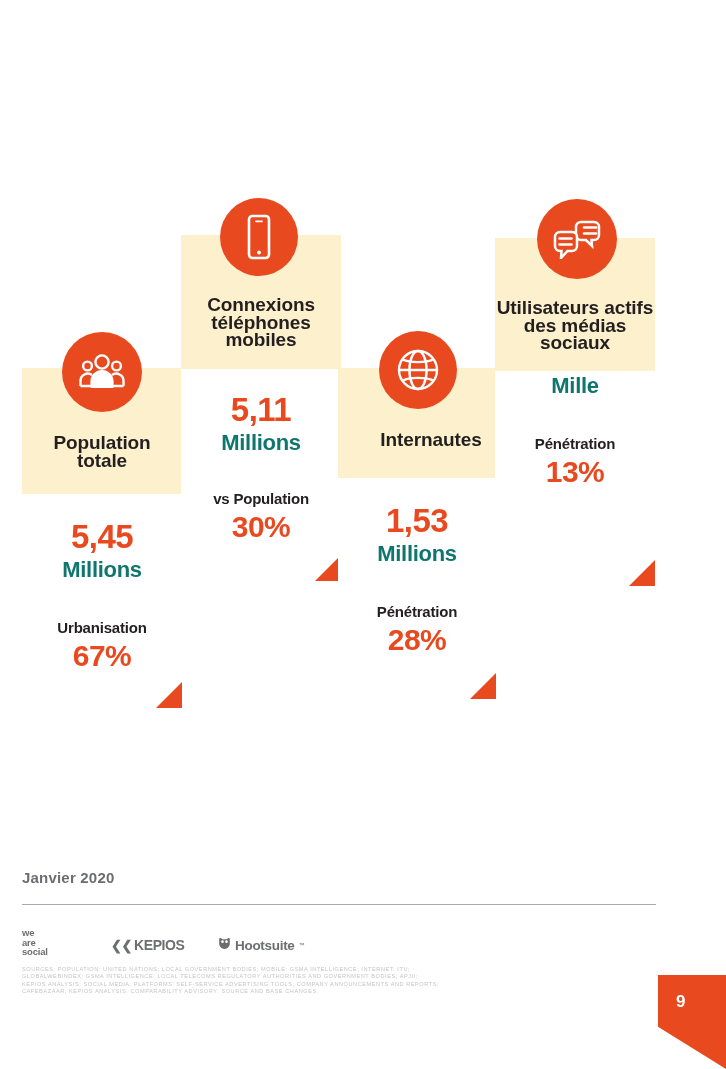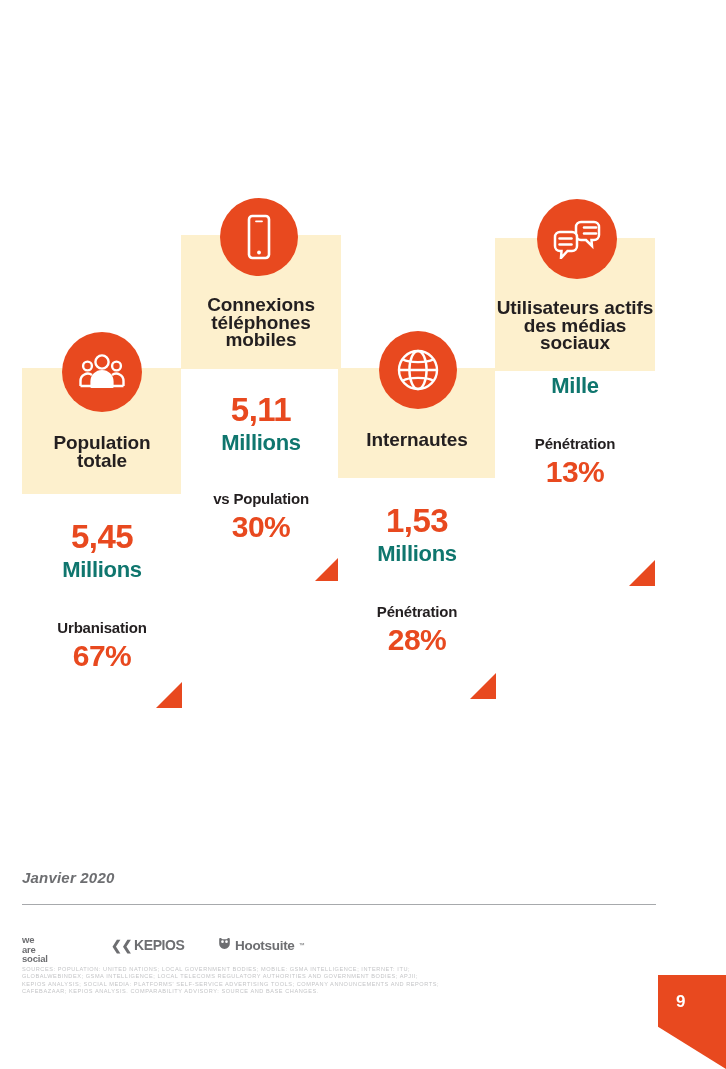--- a/index.html
+++ b/index.html
@@ -96,21 +96,20 @@
     background: #e8491f;
     clip-path: polygon(100% 0, 100% 100%, 0 100%);
   }
 
   
   .date-line {
     position: absolute;
     left: 22px;
     top: 869px;
     font-size: 15px;
-    font-style: italic;
     font-weight: bold;
     color: #6d6e71;
     letter-spacing: 0.2px;
   }
   .rule {
     position: absolute;
     left: 22px;
     top: 904px;
     width: 634px;
     height: 1px;
@@ -124,21 +123,20 @@
   }
   .logo-wearesocial {
     position: absolute;
     left: 0;
     top: 0;
     font-size: 9.5px;
     font-weight: bold;
     line-height: 9.5px;
     color: #6d6e71;
     letter-spacing: -0.2px;
-    margin-top: 7px;
   }
   .logo-kepios {
     position: absolute;
     left: 89px;
     top: 9px;
     font-size: 14px;
     font-weight: bold;
     color: #6d6e71;
     letter-spacing: -0.4px;
     display: flex;
@@ -255,21 +253,21 @@
     </div>
     <div class="icon-circle" style="left:379px; top:331px; width:78px; height:78px;">
       <svg width="44" height="44" viewBox="0 0 44 44" fill="none" stroke="#ffffff" stroke-width="2.4">
         <circle cx="22" cy="22" r="19"></circle>
         <ellipse cx="22" cy="22" rx="8.6" ry="19"></ellipse>
         <line x1="3" y1="22" x2="41" y2="22"></line>
         <path d="M7 11.5 C13 15 31 15 37 11.5"></path>
         <path d="M7 32.5 C13 29 31 29 37 32.5"></path>
       </svg>
     </div>
-    <div class="card-title" style="top:431px; left:338px; width:158px;">
+    <div class="card-title" style="top:431px; left:352px; width:158px;">
       <div>Internautes</div>
     </div>
   </div>
 
   <div class="card">
     <div class="card-head" style="left:495px; top:238px; width:160px; height:133px;"></div>
     <div class="card-body" style="left:495px; top:371px; width:160px; height:215px;">
       <div class="unit" style="margin-top:2px;">Mille</div>
       <div class="sub-label" style="margin-top:35px;">Pénétration</div>
       <div class="sub-value" style="margin-top:2px;">13%</div>

